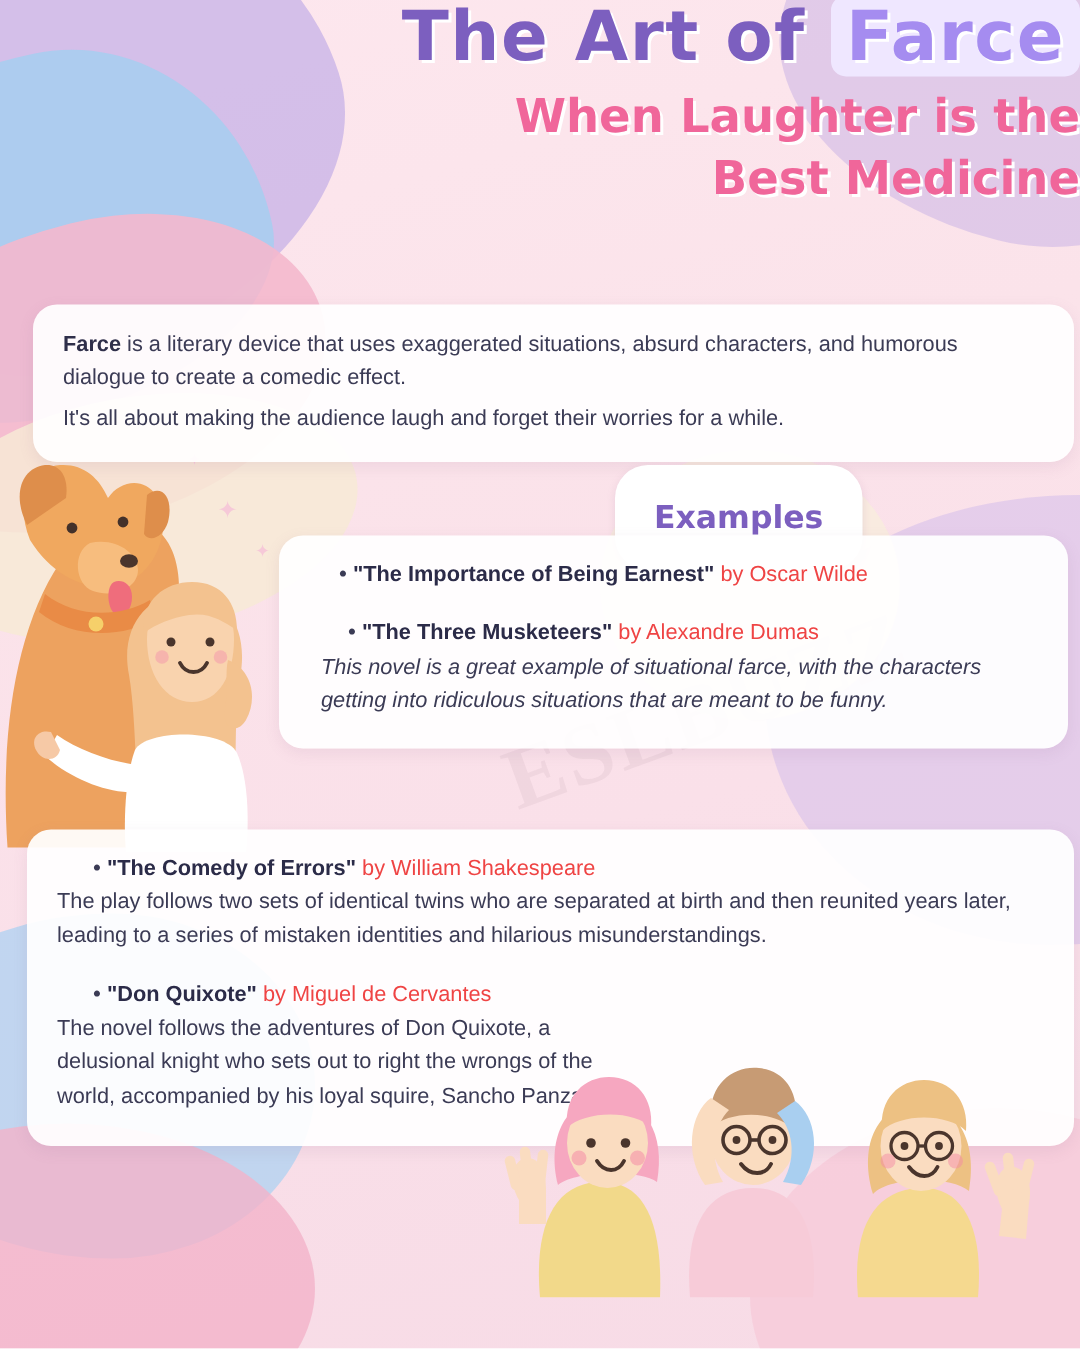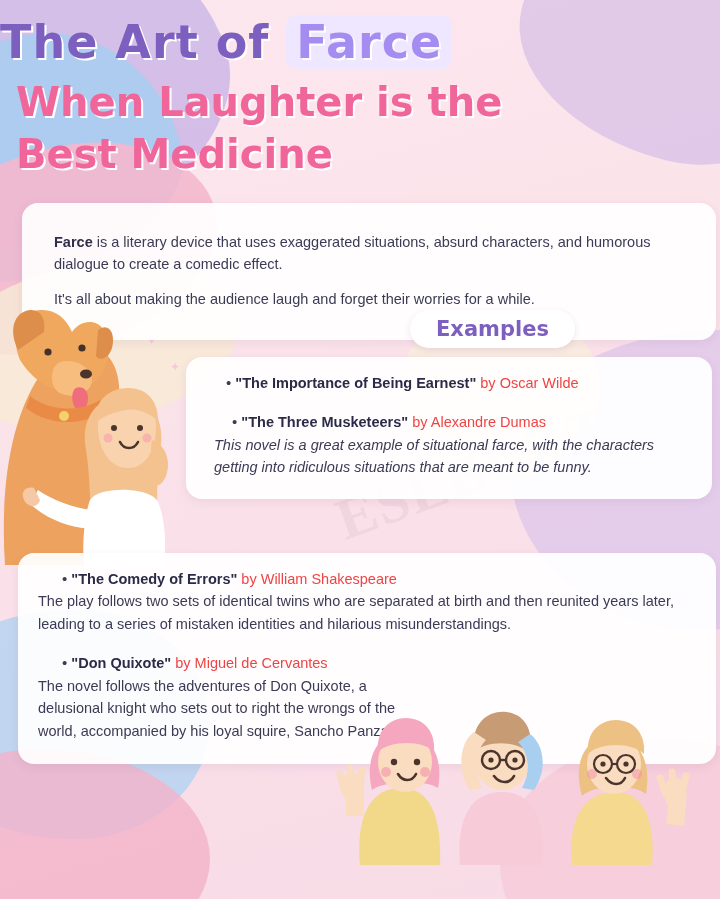--- a/index.html
+++ b/index.html
@@ -141,22 +141,21 @@
   .sparkle {
     position: absolute;
     color: #f6c6d8;
     font-size: 16px;
     opacity: .9;
   }
 
   
   .title-wrap {
     position: relative;
-    text-align: left;
-    padding-top: 18px;
+    text-align: right;
   }
   .main-title {
     font-size: 46px;
     font-weight: bold;
     letter-spacing: 1px;
     font-family: "DejaVu Sans", sans-serif;
     line-height: 1.05;
     margin: 0;
   }
   .t-dark {
@@ -165,21 +164,21 @@
   }
   .t-accent {
     color: #a58cf0;
     background: #efe7ff;
     padding: 0 10px;
     border-radius: 10px;
     text-shadow: 2px 2px 0 #ffffff;
   }
   .subtitle {
     margin: 10px 0 0 16px;
-    font-size: 40px;
+    font-size: 31px;
     font-weight: bold;
     color: #f0669a;
     font-family: "DejaVu Sans", sans-serif;
     line-height: 1.3;
     text-shadow: 2px 2px 0 #ffffff;
   }
 
   .section-head {
     position: relative;
     display: inline-block;
@@ -195,39 +194,39 @@
     left: 55px;
     top: 183px;
   }
 
   .examples-pill {
     position: absolute;
     left: 410px;
     top: 310px;
     background: #ffffff;
     border-radius: 22px;
-    padding: 7px 26px;
+    padding: 23px 26px;
     box-shadow: 0 2px 6px rgba(160,120,160,.18);
   }
   .examples-pill .section-head {
     font-size: 21px;
   }
 
   
   .card {
     position: absolute;
     background: rgba(255,255,255,.93);
     border-radius: 16px;
     box-shadow: 0 3px 10px rgba(150,110,150,.12);
     color: #3b3b55;
     font-size: 14.5px;
     line-height: 1.55;
     font-family: "Liberation Sans", sans-serif;
   }
-  .card p { margin: 12px; }
+  .card p { margin: 0; }
   .card .lead { font-weight: bold; color: #2f2f4a; }
 
   #card-definition {
     left: 22px;
     top: 203px;
     width: 654px;
     padding: 16px 20px 18px 20px;
   }
   #card-examples-1 {
     left: 186px;

